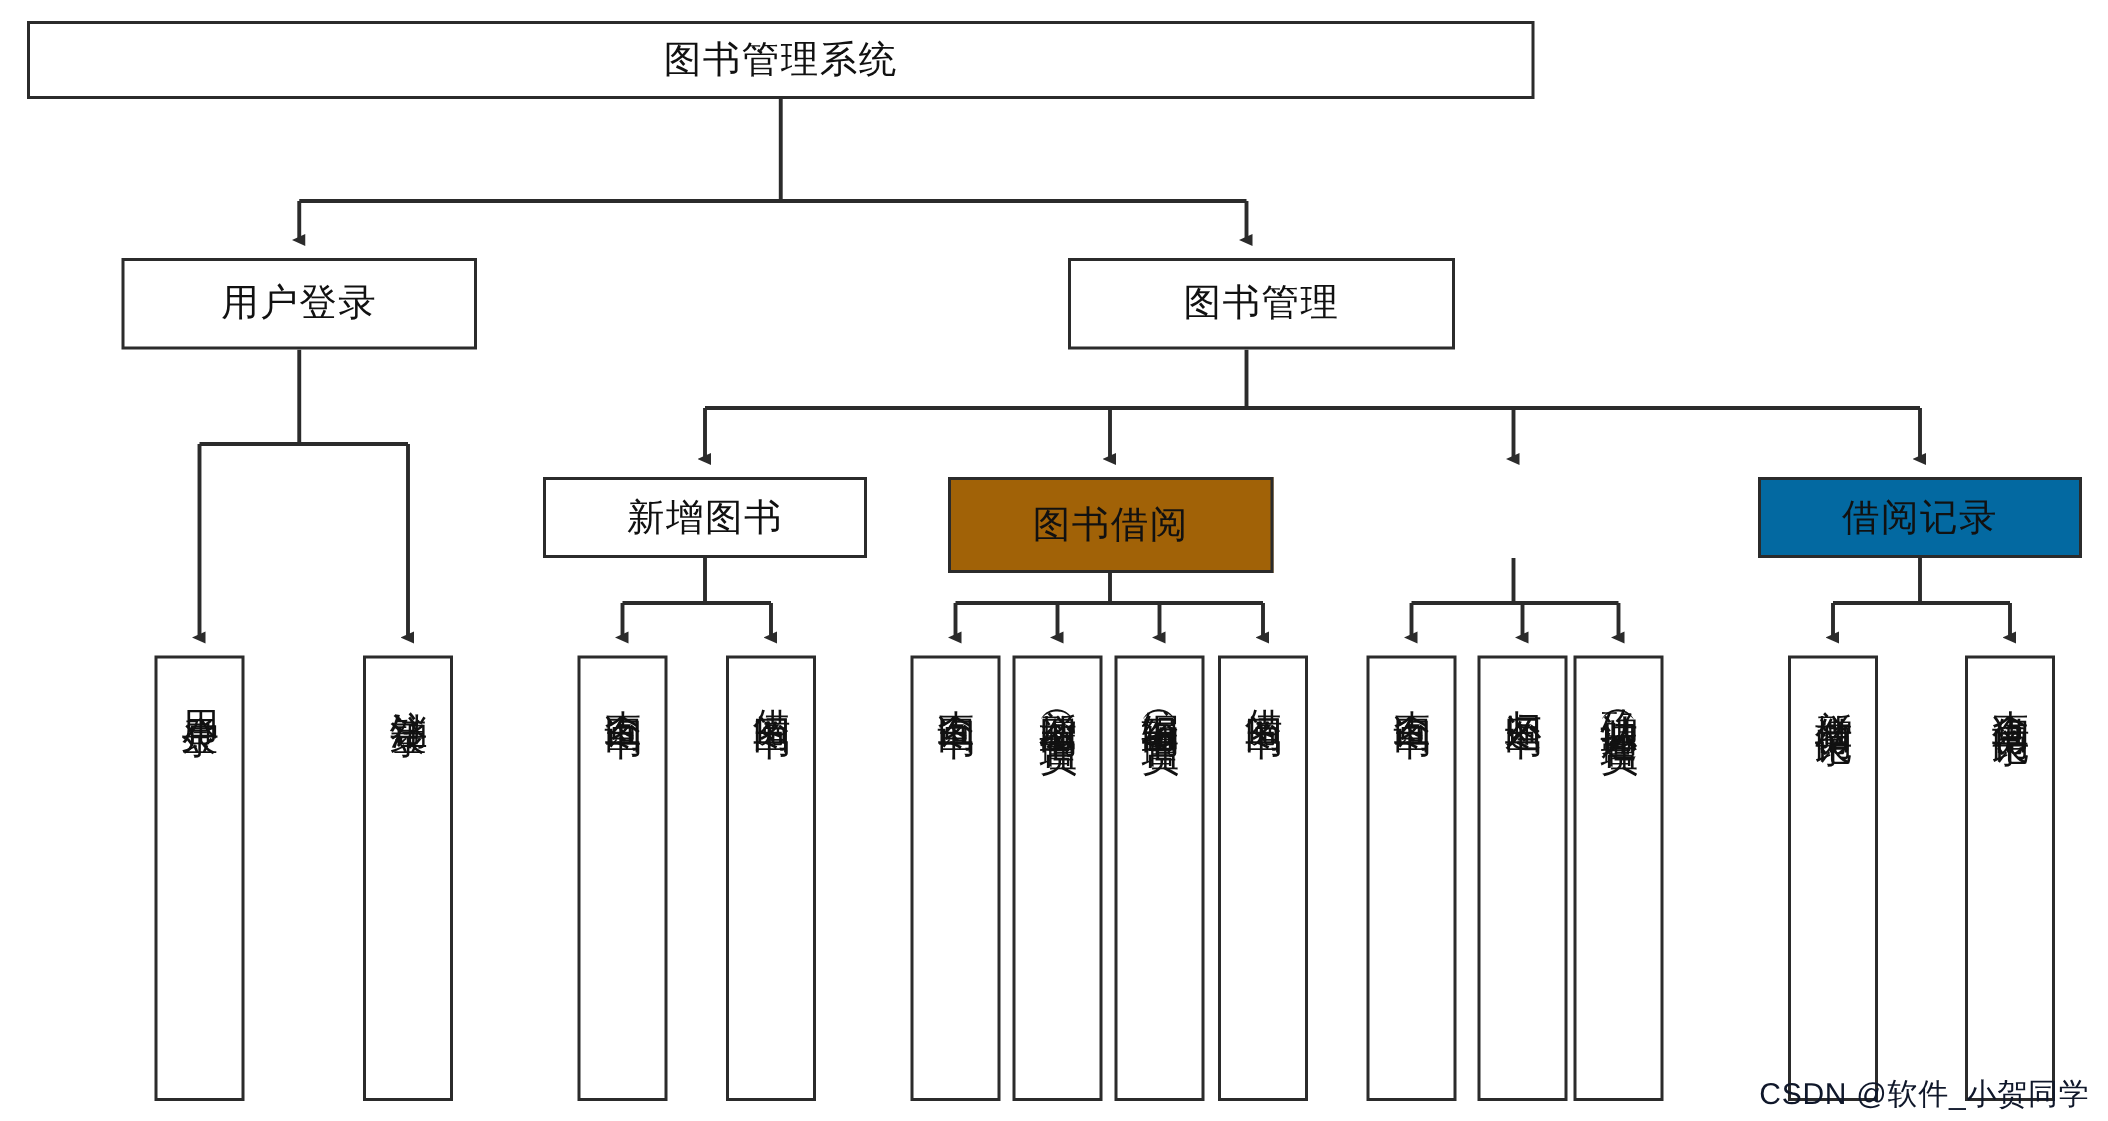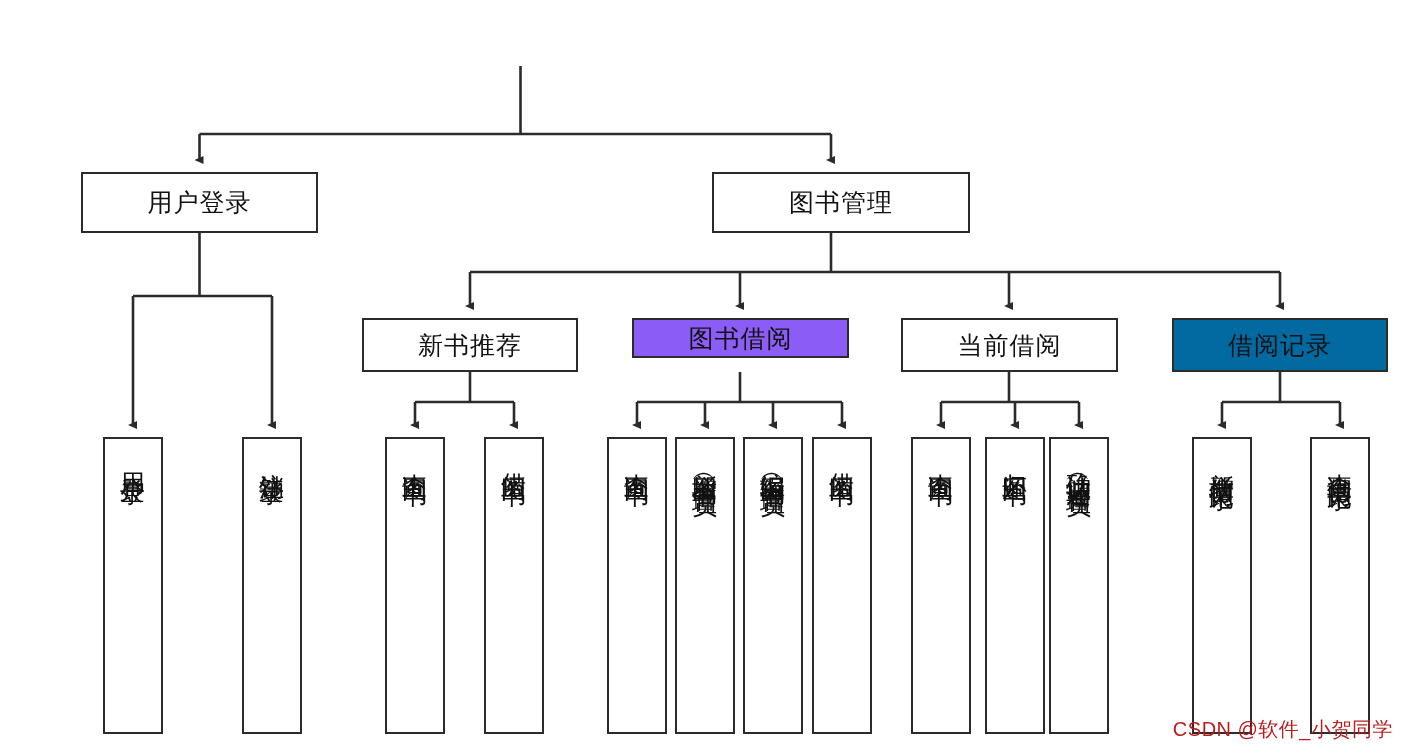--- a/index.html
+++ b/index.html
@@ -117,36 +117,36 @@
       <path d="M1015,402 L1015,425" marker-end="url(#arrow)"></path>
       <path d="M1079,402 L1079,425" marker-end="url(#arrow)"></path>
 
       <path d="M1280,372 L1280,402"></path>
       <path d="M1222,402 L1340,402"></path>
       <path d="M1222,402 L1222,425" marker-end="url(#arrow)"></path>
       <path d="M1340,402 L1340,425" marker-end="url(#arrow)"></path>
     </g>
   </svg>
 
+  <div class="node horiz" style="left: 18px; top: 14px; width: 1005px; height: 52px; border-color: rgb(43, 43, 43); background: rgb(255, 255, 255);">
+    <span class="htext">图书管理系统</span>
+  </div>
 
   <div class="node horiz" style="left: 81px; top: 172px; width: 237px; height: 61px; border-color: rgb(43, 43, 43); background: rgb(255, 255, 255);">
     <span class="htext">用户登录</span>
   </div>
   <div class="node horiz" style="left: 712px; top: 172px; width: 258px; height: 61px; border-color: rgb(43, 43, 43); background: rgb(255, 255, 255);">
     <span class="htext">图书管理</span>
   </div>
 
   <div class="node horiz" style="left: 362px; top: 318px; width: 216px; height: 54px; border-color: rgb(43, 43, 43); background: rgb(255, 255, 255);">
-    <span class="htext">新书推荐</span>
+    <span class="htext">新增图书</span>
   </div>
-  <div class="node horiz" style="left: 632px; top: 318px; width: 217px; height: 40px; border-color: rgb(43, 43, 43); background: #8b5cf6;">
+  <div class="node horiz" style="left: 632px; top: 318px; width: 217px; height: 64px; border-color: rgb(43, 43, 43); background: #a16207;">
     <span class="htext">图书借阅</span>
-  </div>
-  <div class="node horiz" style="left: 901px; top: 318px; width: 217px; height: 54px; border-color: rgb(43, 43, 43); background: rgb(255, 255, 255);">
-    <span class="htext">当前借阅</span>
   </div>
   <div class="node horiz" style="left: 1172px; top: 318px; width: 216px; height: 54px; border-color: rgb(43, 43, 43); background: #0369a1;">
     <span class="htext">借阅记录</span>
   </div>
 
   <div class="node vert" style="left: 103px; top: 437px; width: 60px; height: 297px; border-color: rgb(43, 43, 43); background: rgb(255, 255, 255);">
     <span class="vtext">用户登录</span>
   </div>
   <div class="node vert" style="left: 242px; top: 437px; width: 60px; height: 297px; border-color: rgb(43, 43, 43); background: rgb(255, 255, 255);">
     <span class="vtext">注销登录</span>
@@ -178,14 +178,14 @@
   <div class="node vert" style="left: 1049px; top: 437px; width: 60px; height: 297px; border-color: rgb(43, 43, 43); background: rgb(255, 255, 255);">
     <span class="vtext">确认归还（管理员）</span>
   </div>
   <div class="node vert" style="left: 1192px; top: 437px; width: 60px; height: 297px; border-color: rgb(43, 43, 43); background: rgb(255, 255, 255);">
     <span class="vtext">新增借阅记录</span>
   </div>
   <div class="node vert" style="left: 1310px; top: 437px; width: 60px; height: 297px; border-color: rgb(43, 43, 43); background: rgb(255, 255, 255);">
     <span class="vtext">查询借阅记录</span>
   </div>
 
-  <div id="watermark" style="color: #b91c1c; text-align: right;">CSDN @软件_小贺同学</div>
+  <div id="watermark" style="color: #0f172a; text-align: right;">CSDN @软件_小贺同学</div>
 </div>
 
 </body></html>

